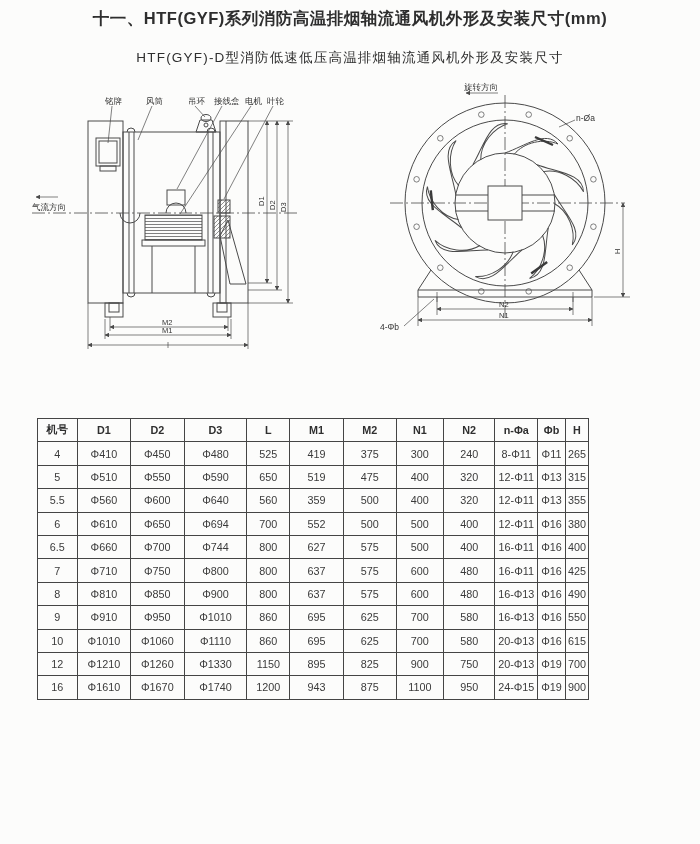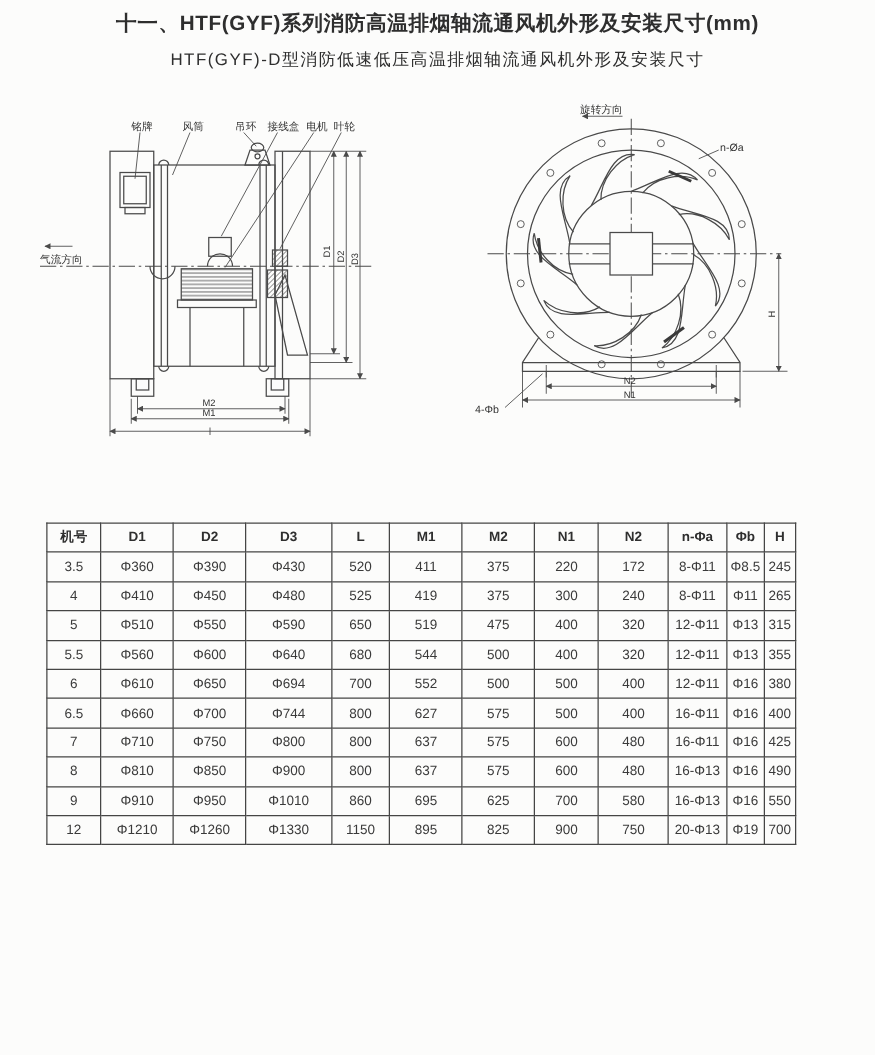--- a/index.html
+++ b/index.html
@@ -13,34 +13,34 @@
     position:relative;width:700px;height:844px;margin:0 auto;
     background:var(--bg);
     font-family:"Liberation Sans","DejaVu Sans",sans-serif;
     color:var(--ink);overflow:hidden;
   }
   .title{
     position:absolute;top:8px;left:0;width:100%;text-align:center;
     font-size:16.5px;font-weight:bold;letter-spacing:.5px;
   }
   .subtitle{
-    position:absolute;top:39px;left:0;width:100%;text-align:center;
+    position:absolute;top:49px;left:0;width:100%;text-align:center;
     font-size:13.5px;font-weight:400;letter-spacing:1.2px;
   }
   svg.sideview{position:absolute;left:30px;top:88px;}
   svg.frontview{position:absolute;left:378px;top:78px;}
   svg text{fill:#333;font-family:"Liberation Sans","DejaVu Sans",sans-serif;}
   .ln{stroke:var(--line);stroke-width:1;fill:none;}
   .thin{stroke:var(--line);stroke-width:.7;fill:none;}
   .cl{stroke:var(--line);stroke-width:.8;fill:none;stroke-dasharray:13 3 2 3;}
   .dimln{stroke:var(--line);stroke-width:.7;fill:none;}
   .dim{font-size:7.5px;}
   .cjk{font-size:8.5px;}
   table.dims{
-    position:absolute;left:37px;top:418px;width:600px;
+    position:absolute;left:37px;top:418px;width:552px;
     border-collapse:collapse;table-layout:fixed;
     font-size:10.8px;border:1.5px solid #3a3a3a;
   }
   table.dims th,table.dims td{
     border:1px solid var(--tbl);text-align:center;vertical-align:middle;
     padding:0;height:22.4px;white-space:nowrap;overflow:hidden;color:#3a3a3a;
   }
   table.dims th{font-weight:bold;color:#2f2f2f;}
 </style>
 </head>
@@ -285,34 +285,20 @@
           <th>M2</th>
           <th>N1</th>
           <th>N2</th>
           <th>n-Φa</th>
           <th>Φb</th>
           <th>H</th>
         </tr>
     </thead>
     <tbody>
         <tr>
-          <td>3.5</td>
-          <td>Φ360</td>
-          <td>Φ390</td>
-          <td>Φ430</td>
-          <td>520</td>
-          <td>411</td>
-          <td>375</td>
-          <td>220</td>
-          <td>172</td>
-          <td>8-Φ11</td>
-          <td>Φ8.5</td>
-          <td>245</td>
-        </tr>
-        <tr>
           <td>4</td>
           <td>Φ410</td>
           <td>Φ450</td>
           <td>Φ480</td>
           <td>525</td>
           <td>419</td>
           <td>375</td>
           <td>300</td>
           <td>240</td>
           <td>8-Φ11</td>
@@ -331,22 +317,22 @@
           <td>320</td>
           <td>12-Φ11</td>
           <td>Φ13</td>
           <td>315</td>
         </tr>
         <tr>
           <td>5.5</td>
           <td>Φ560</td>
           <td>Φ600</td>
           <td>Φ640</td>
-          <td>680</td>
-          <td>544</td>
+          <td>560</td>
+          <td>359</td>
           <td>500</td>
           <td>400</td>
           <td>320</td>
           <td>12-Φ11</td>
           <td>Φ13</td>
           <td>355</td>
         </tr>
         <tr>
           <td>6</td>
           <td>Φ610</td>
@@ -409,31 +395,59 @@
           <td>Φ950</td>
           <td>Φ1010</td>
           <td>860</td>
           <td>695</td>
           <td>625</td>
           <td>700</td>
           <td>580</td>
           <td>16-Φ13</td>
           <td>Φ16</td>
           <td>550</td>
+        </tr>
+        <tr>
+          <td>10</td>
+          <td>Φ1010</td>
+          <td>Φ1060</td>
+          <td>Φ1110</td>
+          <td>860</td>
+          <td>695</td>
+          <td>625</td>
+          <td>700</td>
+          <td>580</td>
+          <td>20-Φ13</td>
+          <td>Φ16</td>
+          <td>615</td>
         </tr>
         <tr>
           <td>12</td>
           <td>Φ1210</td>
           <td>Φ1260</td>
           <td>Φ1330</td>
           <td>1150</td>
           <td>895</td>
           <td>825</td>
           <td>900</td>
           <td>750</td>
           <td>20-Φ13</td>
           <td>Φ19</td>
           <td>700</td>
         </tr>
+        <tr>
+          <td>16</td>
+          <td>Φ1610</td>
+          <td>Φ1670</td>
+          <td>Φ1740</td>
+          <td>1200</td>
+          <td>943</td>
+          <td>875</td>
+          <td>1100</td>
+          <td>950</td>
+          <td>24-Φ15</td>
+          <td>Φ19</td>
+          <td>900</td>
+        </tr>
       </tbody>
   </table>
 
 </div>
 
 </body></html>

